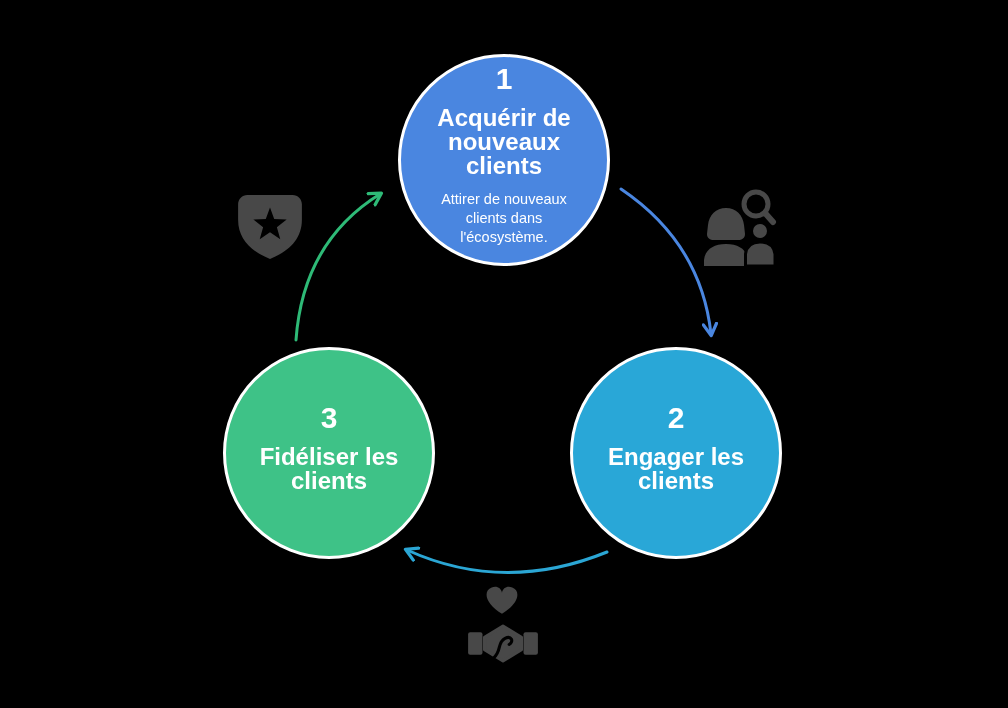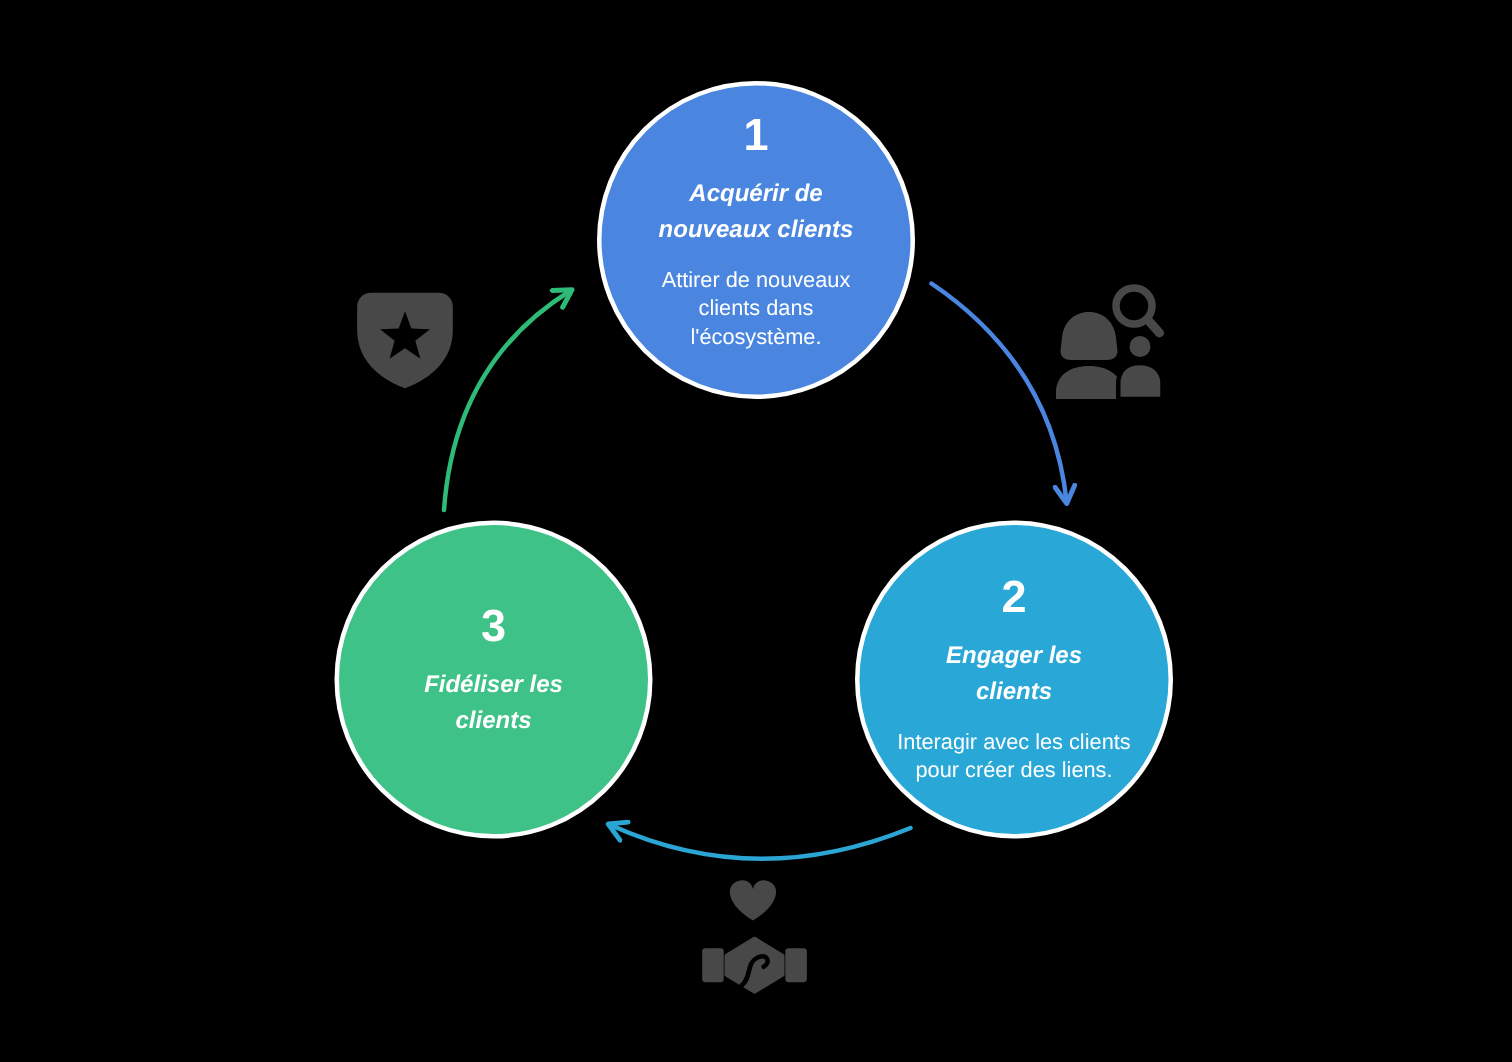--- a/index.html
+++ b/index.html
@@ -34,27 +34,26 @@
     flex-direction: column;
     align-items: center;
   }
   .step-number {
     font-size: 30px;
     font-weight: 700;
     line-height: 32px;
     margin-bottom: 11px;
   }
   .step-title {
-    font-size: 16px;
+    font-size: 24px;
     font-weight: 700;
     line-height: 24px;
     white-space: pre-line;
     margin-bottom: 12px;
     max-width: 186px;
-    font-style: italic;
   }
   .step-desc {
     font-size: 14.5px;
     font-weight: 400;
     line-height: 19px;
     white-space: pre-line;
     max-width: 186px;
   }
   .icon {
     position: absolute;
@@ -136,22 +135,20 @@
 clients dans
 l'écosystème.</div>
     </div>
   </div>
 
   <div class="circle circle--engage" style="background-color: rgb(41, 167, 215);">
     <div class="stack">
       <div class="step-number">2</div>
       <div class="step-title">Engager les
 clients</div>
-      <div class="step-desc">Interagir avec les clients
-pour créer des liens.</div>
     </div>
   </div>
 
   <div class="circle circle--retain" style="background-color: rgb(62, 194, 135);">
     <div class="stack">
       <div class="step-number">3</div>
       <div class="step-title">Fidéliser les
 clients</div>
     </div>
   </div>

